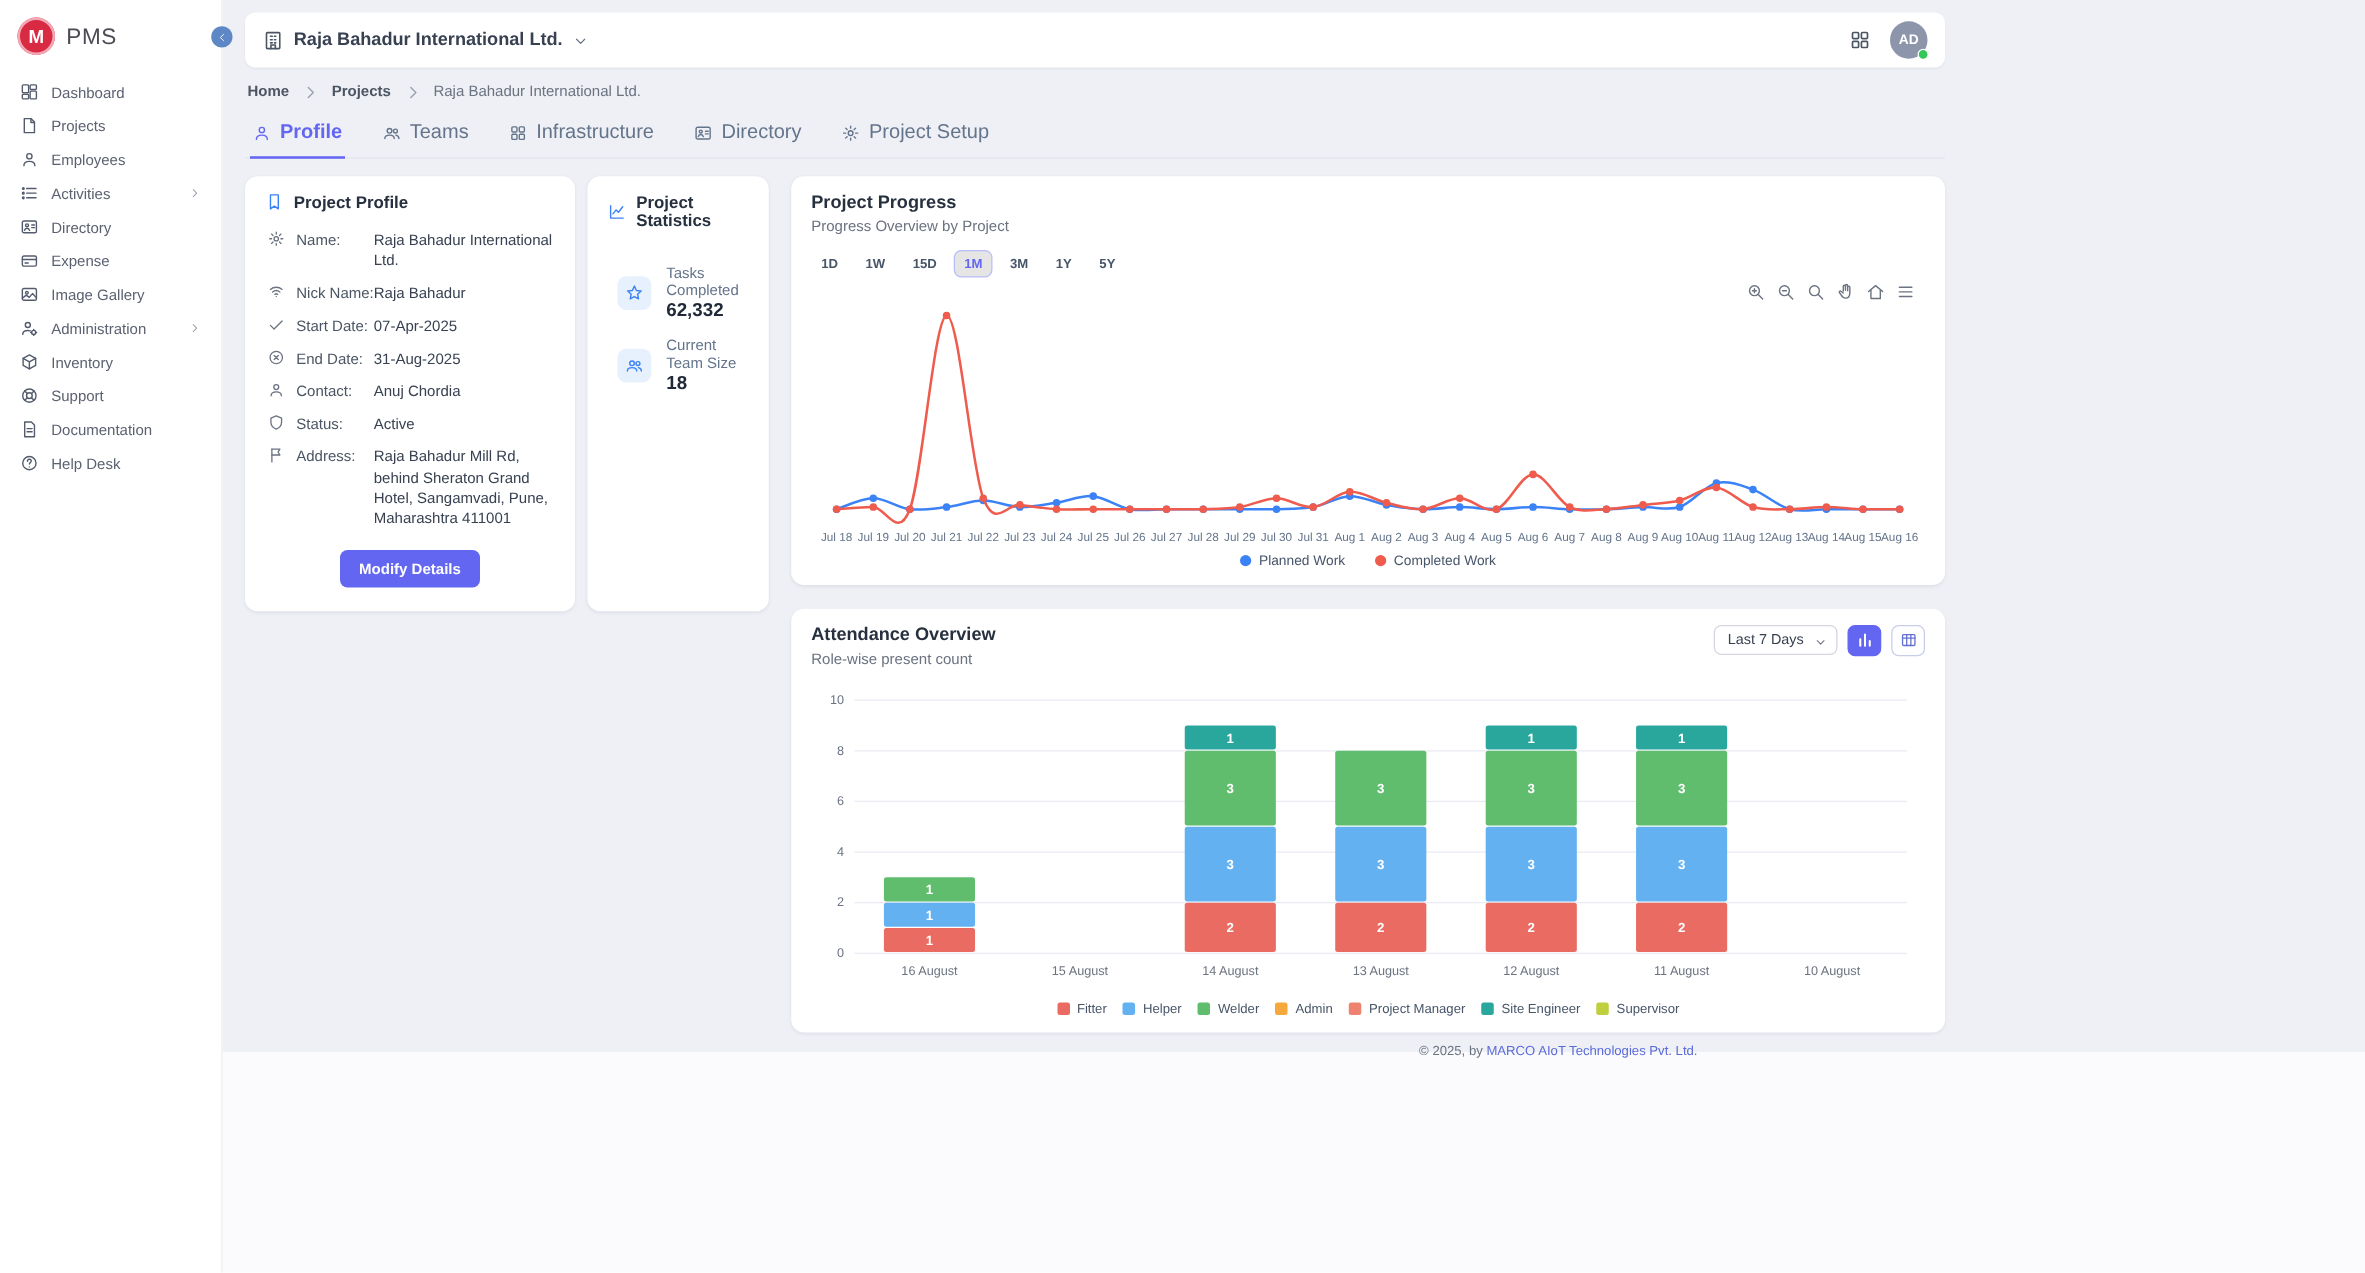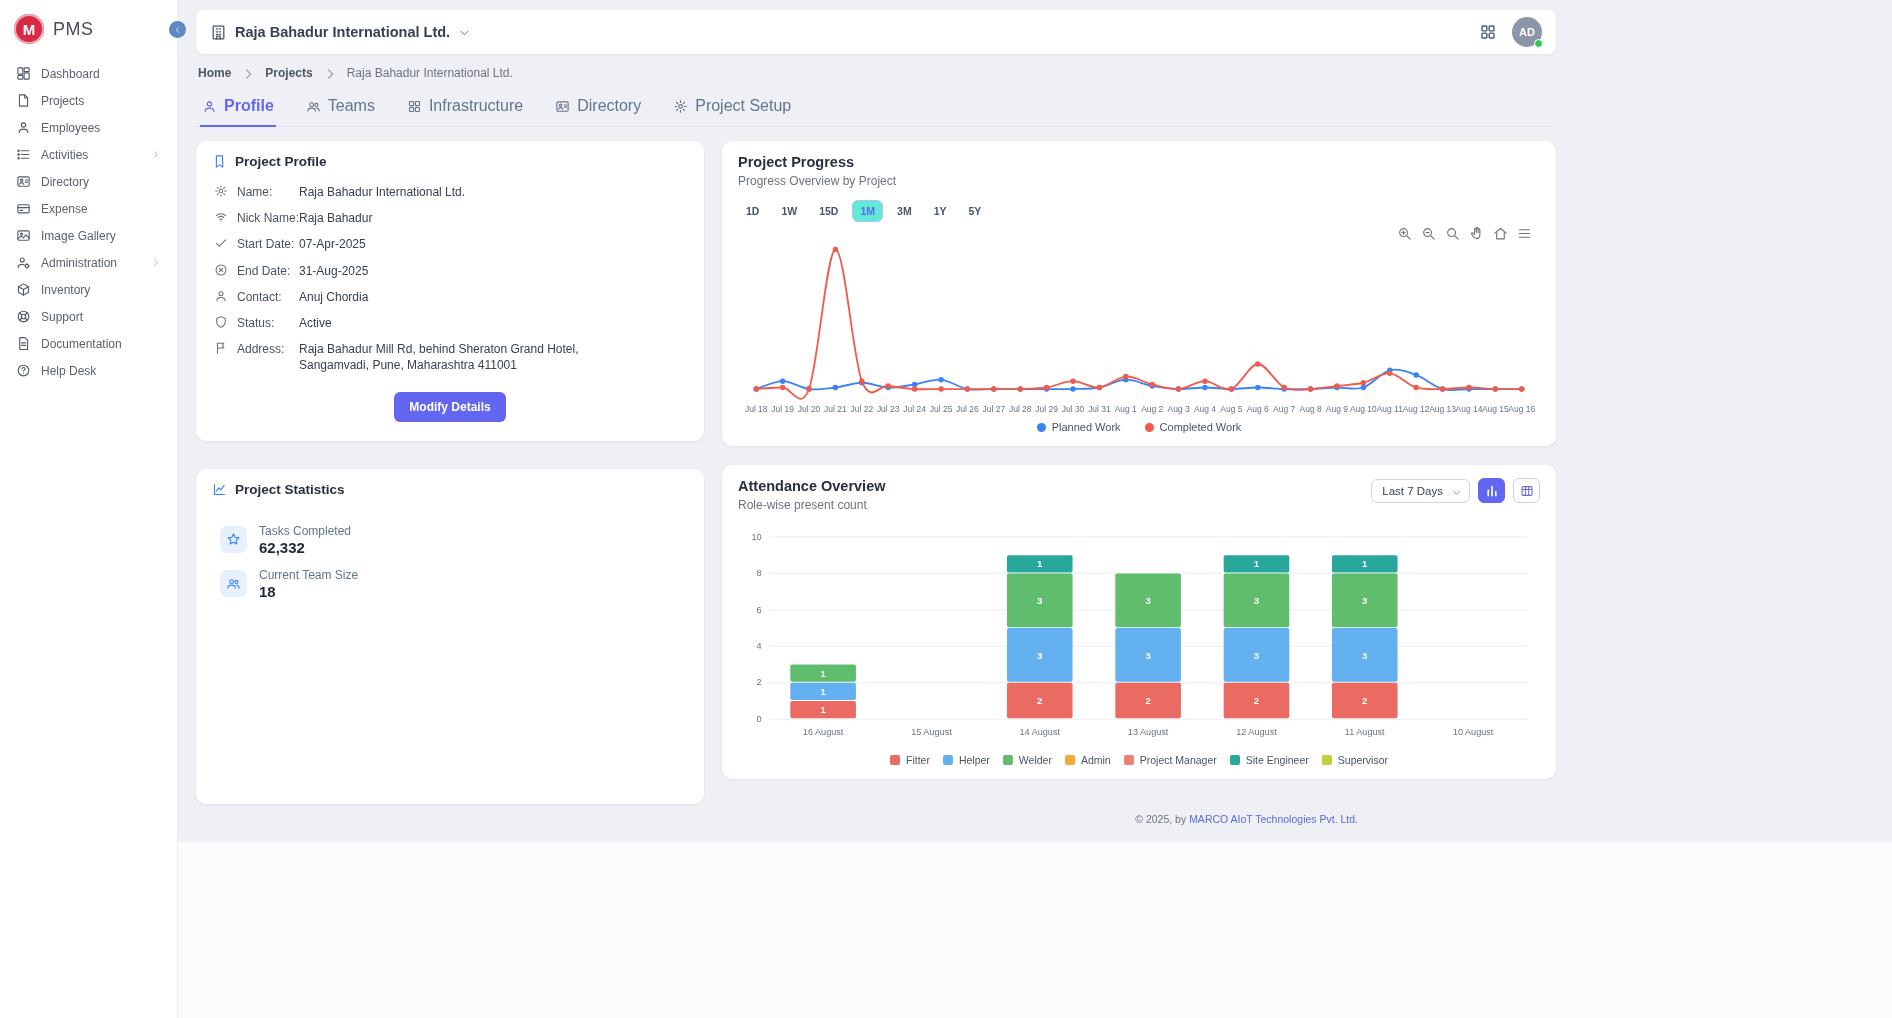--- a/index.html
+++ b/index.html
@@ -44,21 +44,21 @@
   .bc-sep{width:10px;height:10px;color:#9ca3af}
 
   
   .tabs{display:flex;gap:28px;margin-top:13px;border-bottom:1px solid #e3e5ee;padding:0 4px}
   .tab{display:flex;align-items:center;gap:7px;font-size:16px;color:#64748b;padding:2px 2px 10px;cursor:pointer;border-bottom:2px solid transparent;margin-bottom:-1px}
   .tab i{width:15px;height:15px}
   .tab.active{color:#6366f1;font-weight:600;border-bottom-color:#6366f1}
 
   
   .grid{display:flex;gap:18px;margin-top:14px;align-items:flex-start}
-  .col-left{width:508px;flex:none;display:flex;flex-direction:column;gap:28px}
+  .col-left{width:419px;flex:none;display:flex;flex-direction:row;gap:10px}
   .col-right{flex:1;display:flex;flex-direction:column;gap:19px;min-width:0}
   .card{background:#fff;border-radius:10px;box-shadow:0 1px 3px rgba(16,24,40,.07);padding:13px 16px}
   .card-head{display:flex;align-items:center;gap:8px}
   .card-head i{width:15px;height:15px;color:#3b82f6}
   .card-title{font-size:13.5px;font-weight:700;color:#27303f}
 
   
   .fields{margin-top:10px}
   .frow{display:flex;align-items:flex-start;padding:5px 2px;font-size:12px;line-height:1.35}
   .frow i{width:14px;height:14px;color:#6b7280;margin-right:9px}
@@ -75,21 +75,21 @@
   .stat-icon{width:27px;height:27px;border-radius:7px;background:#e7f0fd;color:#3b82f6;display:flex;align-items:center;justify-content:center;flex:none}
   .stat-icon i{width:15px;height:15px}
   .stat-label{font-size:12px;color:#64748b}
   .stat-value{font-size:15px;font-weight:700;color:#1f2937;margin-top:1px}
 
   
   .ph-title{font-size:14.5px;font-weight:700;color:#27303f}
   .ph-sub{font-size:12px;color:#6b7280;margin-top:4px}
   .ranges{display:flex;gap:6px;margin-top:12px;align-items:center}
   .range{font-size:10.5px;font-weight:600;color:#475569;padding:4px 7px;border-radius:6px;border:1px solid transparent;background:transparent;cursor:pointer;font-family:inherit}
-  .range.active{color:#6366f1;border-color:#b9bdf7;background:#5eead4}
+  .range.active{color:#6366f1;border-color:#b9bdf7;background:#e5e5e5}
   .chart-wrap{position:relative;margin-top:2px}
   .chart-toolbar{position:absolute;top:2px;right:8px;display:flex;gap:9px;color:#6b7280;z-index:3}
   .chart-toolbar i{width:15px;height:15px;cursor:pointer}
   .chart-svg{width:100%;display:block}
   .legend{display:flex;justify-content:center;align-items:center;gap:24px;margin-top:4px;flex-wrap:wrap}
   .legend.bars{gap:13px;margin-top:2px}
   .legend-item{display:flex;align-items:center;gap:6px;font-size:11px;color:#475569;cursor:pointer}
   .legend.bars .legend-item{font-size:10.5px}
   .legend-dot{width:9px;height:9px;border-radius:50%}
   .legend-sq{width:10px;height:10px;border-radius:2px}

